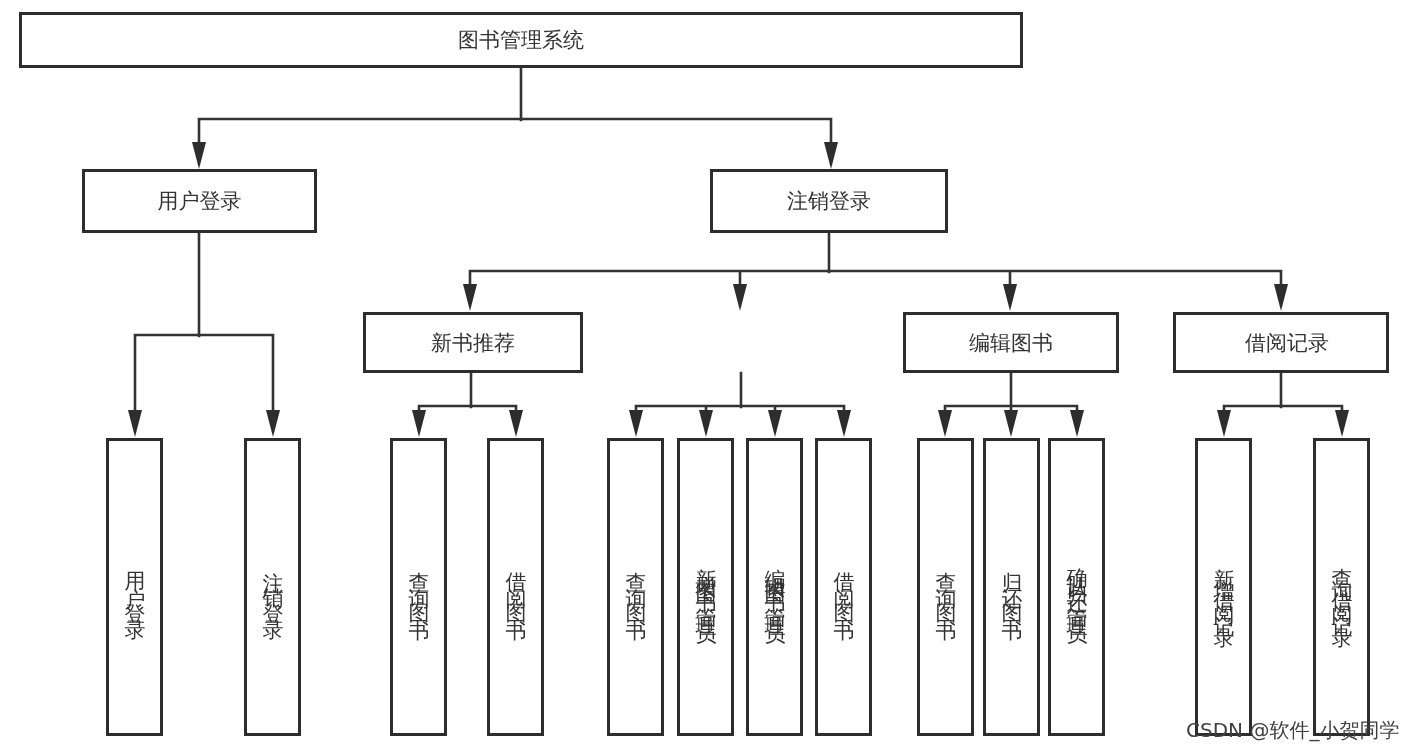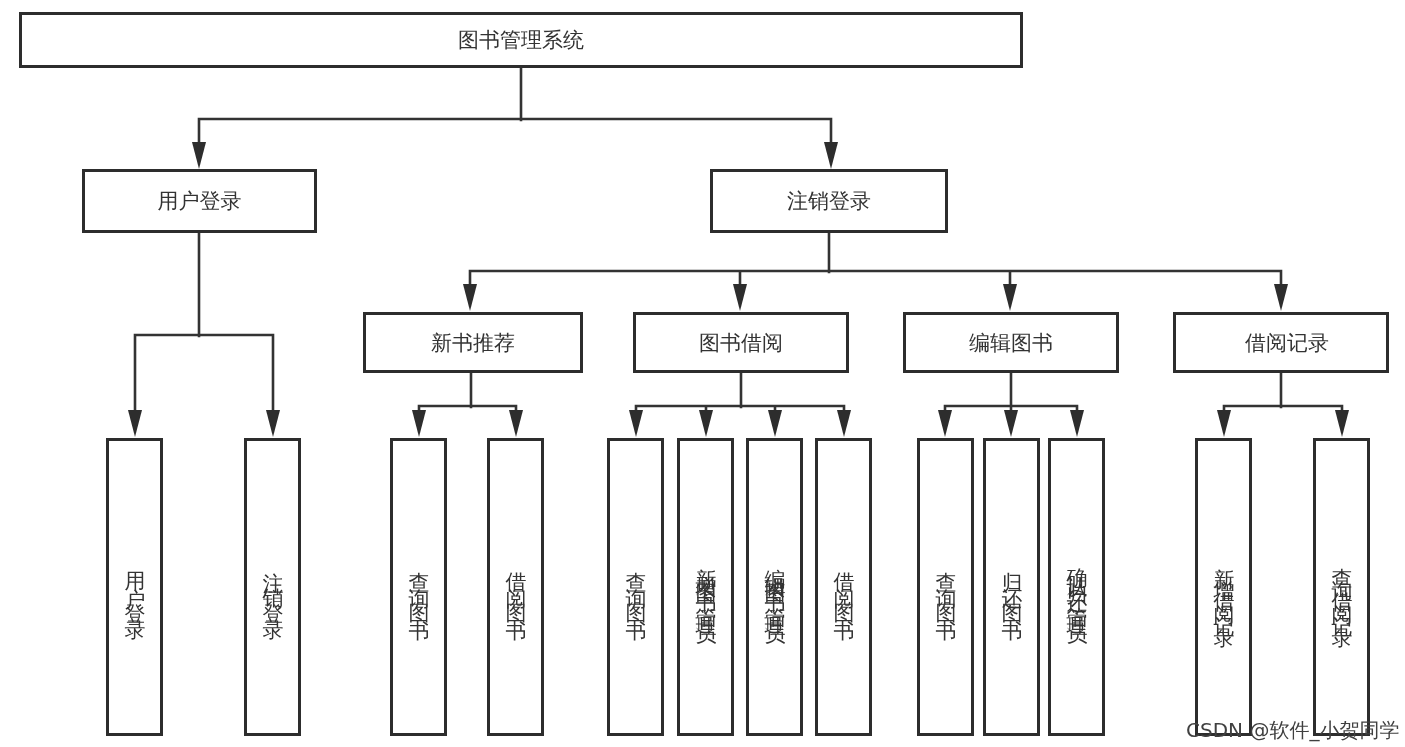--- a/index.html
+++ b/index.html
@@ -76,23 +76,20 @@
   <div class="box" style="left:82px;top:169px;width:235px;height:64px;">
     <span>用户登录</span>
   </div>
   <div class="box" style="left:710px;top:169px;width:238px;height:64px;">
     <span>注销登录</span>
   </div>
 
   <div class="box" style="left:363px;top:312px;width:220px;height:61px;">
     <span>新书推荐</span>
   </div>
-  <div class="box" style="left:633px;top:312px;width:216px;height:61px;">
-    <span>图书借阅</span>
-  </div>
   <div class="box" style="left:903px;top:312px;width:216px;height:61px;">
     <span>编辑图书</span>
   </div>
   <div class="box" style="left:1173px;top:312px;width:216px;height:61px;padding-left:12px;">
     <span>借阅记录</span>
   </div>
 
   <div class="box leaf" style="left:106px;top:438px;width:57px;height:298px;">
     <span class="vtext ls4">用户登录</span>
   </div>

